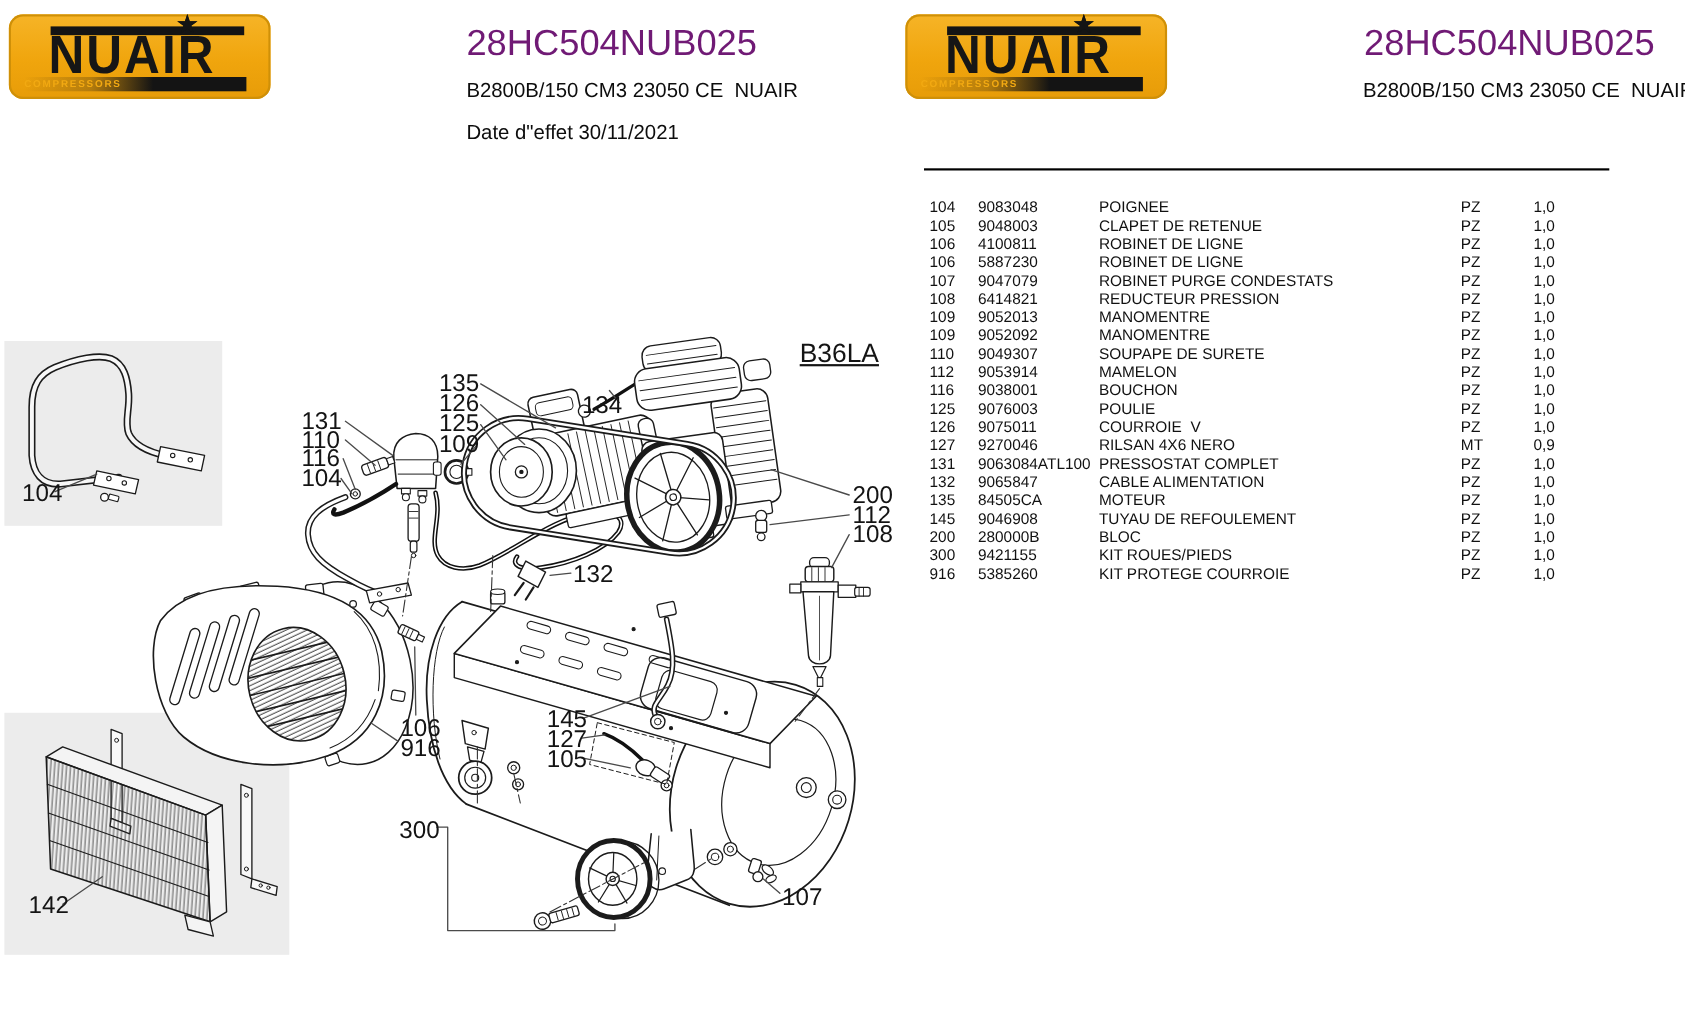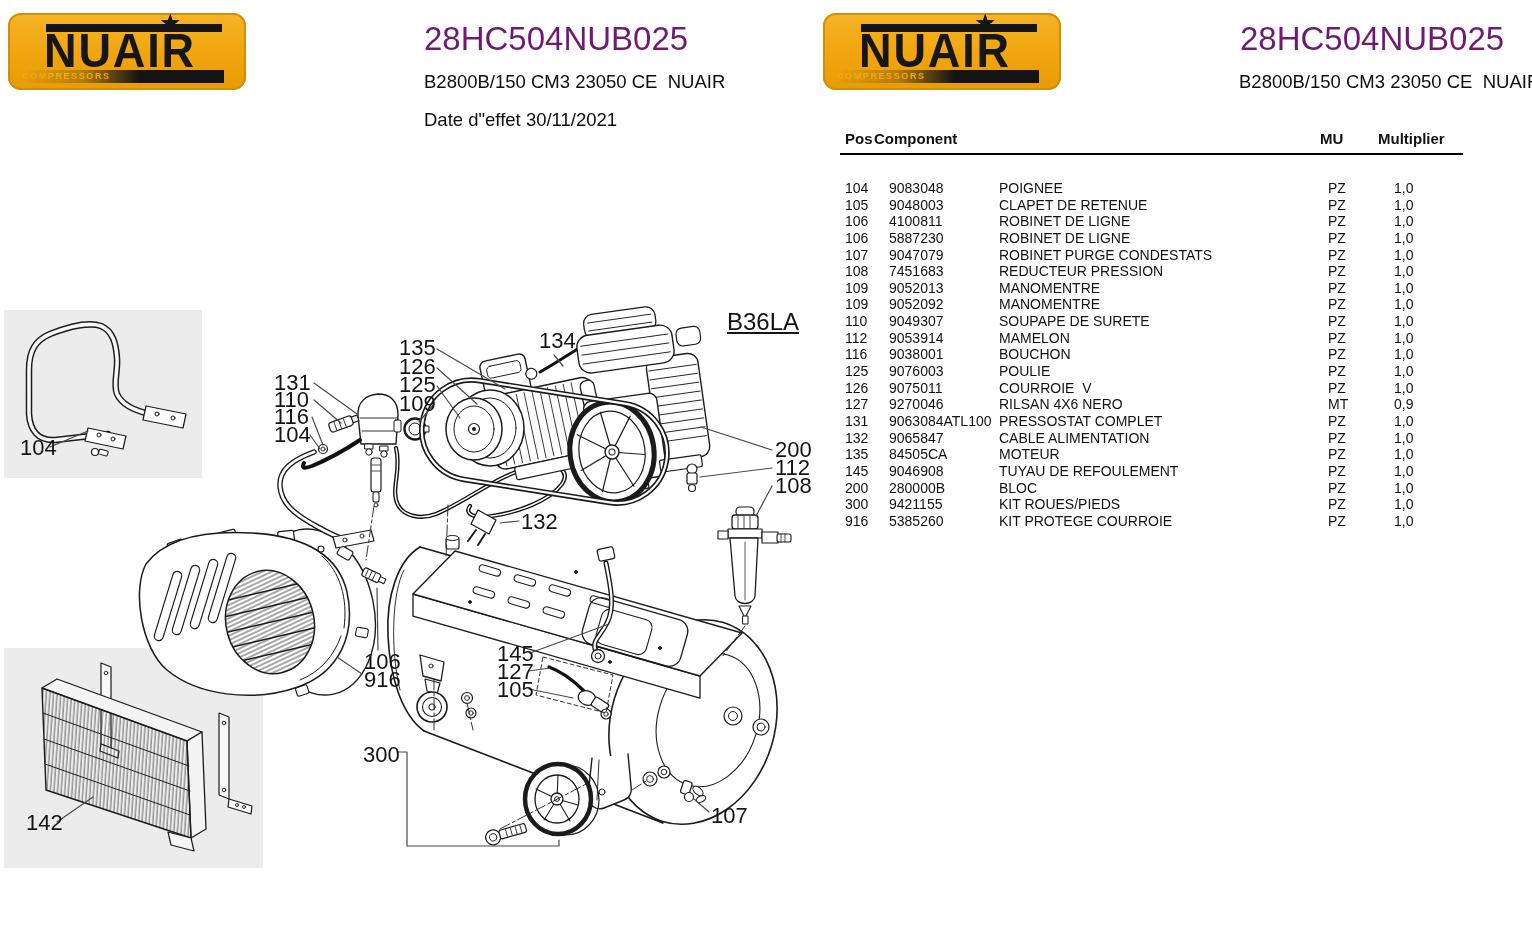--- a/index.html
+++ b/index.html
@@ -62,26 +62,20 @@
     <div class="logo-topbar"></div>
     <div class="logo-star">★</div>
     <div class="logo-word">NUAIR</div>
     <div class="logo-band">
         <span>COMPRESSORS</span>
       </div>
   </div>
   <div class="doc-title" style="left:1240px;top:20px;">28HC504NUB025</div>
   <div class="doc-sub" style="left:1239px;top:71px;">B2800B/150 CM3 23050 CE  NUAIR</div>
 
-  <div class="tbl-head">
-    <span class="h-pos">Pos</span>
-    <span class="h-comp">Component</span>
-    <span class="h-mu">MU</span>
-    <span class="h-mult">Multiplier</span>
-  </div>
   <div class="tbl-rule"></div>
   <div class="tbl-rows">
       <div class="trow">
         <span class="c-pos">104</span>
         <span class="c-code">9083048</span>
         <span class="c-desc">POIGNEE</span>
         <span class="c-mu">PZ</span>
         <span class="c-mult">1,0</span>
       </div>
       <div class="trow">
@@ -107,21 +101,21 @@
       </div>
       <div class="trow">
         <span class="c-pos">107</span>
         <span class="c-code">9047079</span>
         <span class="c-desc">ROBINET PURGE CONDESTATS</span>
         <span class="c-mu">PZ</span>
         <span class="c-mult">1,0</span>
       </div>
       <div class="trow">
         <span class="c-pos">108</span>
-        <span class="c-code">7451683</span>
+        <span class="c-code">6414821</span>
         <span class="c-desc">REDUCTEUR PRESSION</span>
         <span class="c-mu">PZ</span>
         <span class="c-mult">1,0</span>
       </div>
       <div class="trow">
         <span class="c-pos">109</span>
         <span class="c-code">9052013</span>
         <span class="c-desc">MANOMENTRE</span>
         <span class="c-mu">PZ</span>
         <span class="c-mult">1,0</span>
@@ -619,21 +613,21 @@
       <div class="callout" style="left: 20px; top: 437px;">104</div>
       <div class="callout" style="left: 26px; top: 812px;">142</div>
       <div class="callout" style="left: 274px; top: 372px;">131</div>
       <div class="callout" style="left: 274px; top: 389px;">110</div>
       <div class="callout" style="left: 274px; top: 406px;">116</div>
       <div class="callout" style="left: 274px; top: 424px;">104</div>
       <div class="callout" style="left: 399px; top: 337px;">135</div>
       <div class="callout" style="left: 399px; top: 356px;">126</div>
       <div class="callout" style="left: 399px; top: 374px;">125</div>
       <div class="callout" style="left: 399px; top: 393px;">109</div>
-      <div class="callout" style="left: 529px; top: 330px; margin-left: 10px;">134</div>
+      <div class="callout" style="left: 529px; top: 357px;">134</div>
       <div class="callout" style="left: 775px; top: 439px;">200</div>
       <div class="callout" style="left: 775px; top: 457px;">112</div>
       <div class="callout" style="left: 775px; top: 475px;">108</div>
       <div class="callout" style="left: 521px; top: 511px;">132</div>
       <div class="callout" style="left: 364px; top: 651px;">106</div>
       <div class="callout" style="left: 364px; top: 669px;">916</div>
       <div class="callout" style="left: 497px; top: 643px;">145</div>
       <div class="callout" style="left: 497px; top: 661px;">127</div>
       <div class="callout" style="left: 497px; top: 679px;">105</div>
       <div class="callout" style="left: 363px; top: 744px;">300</div>

